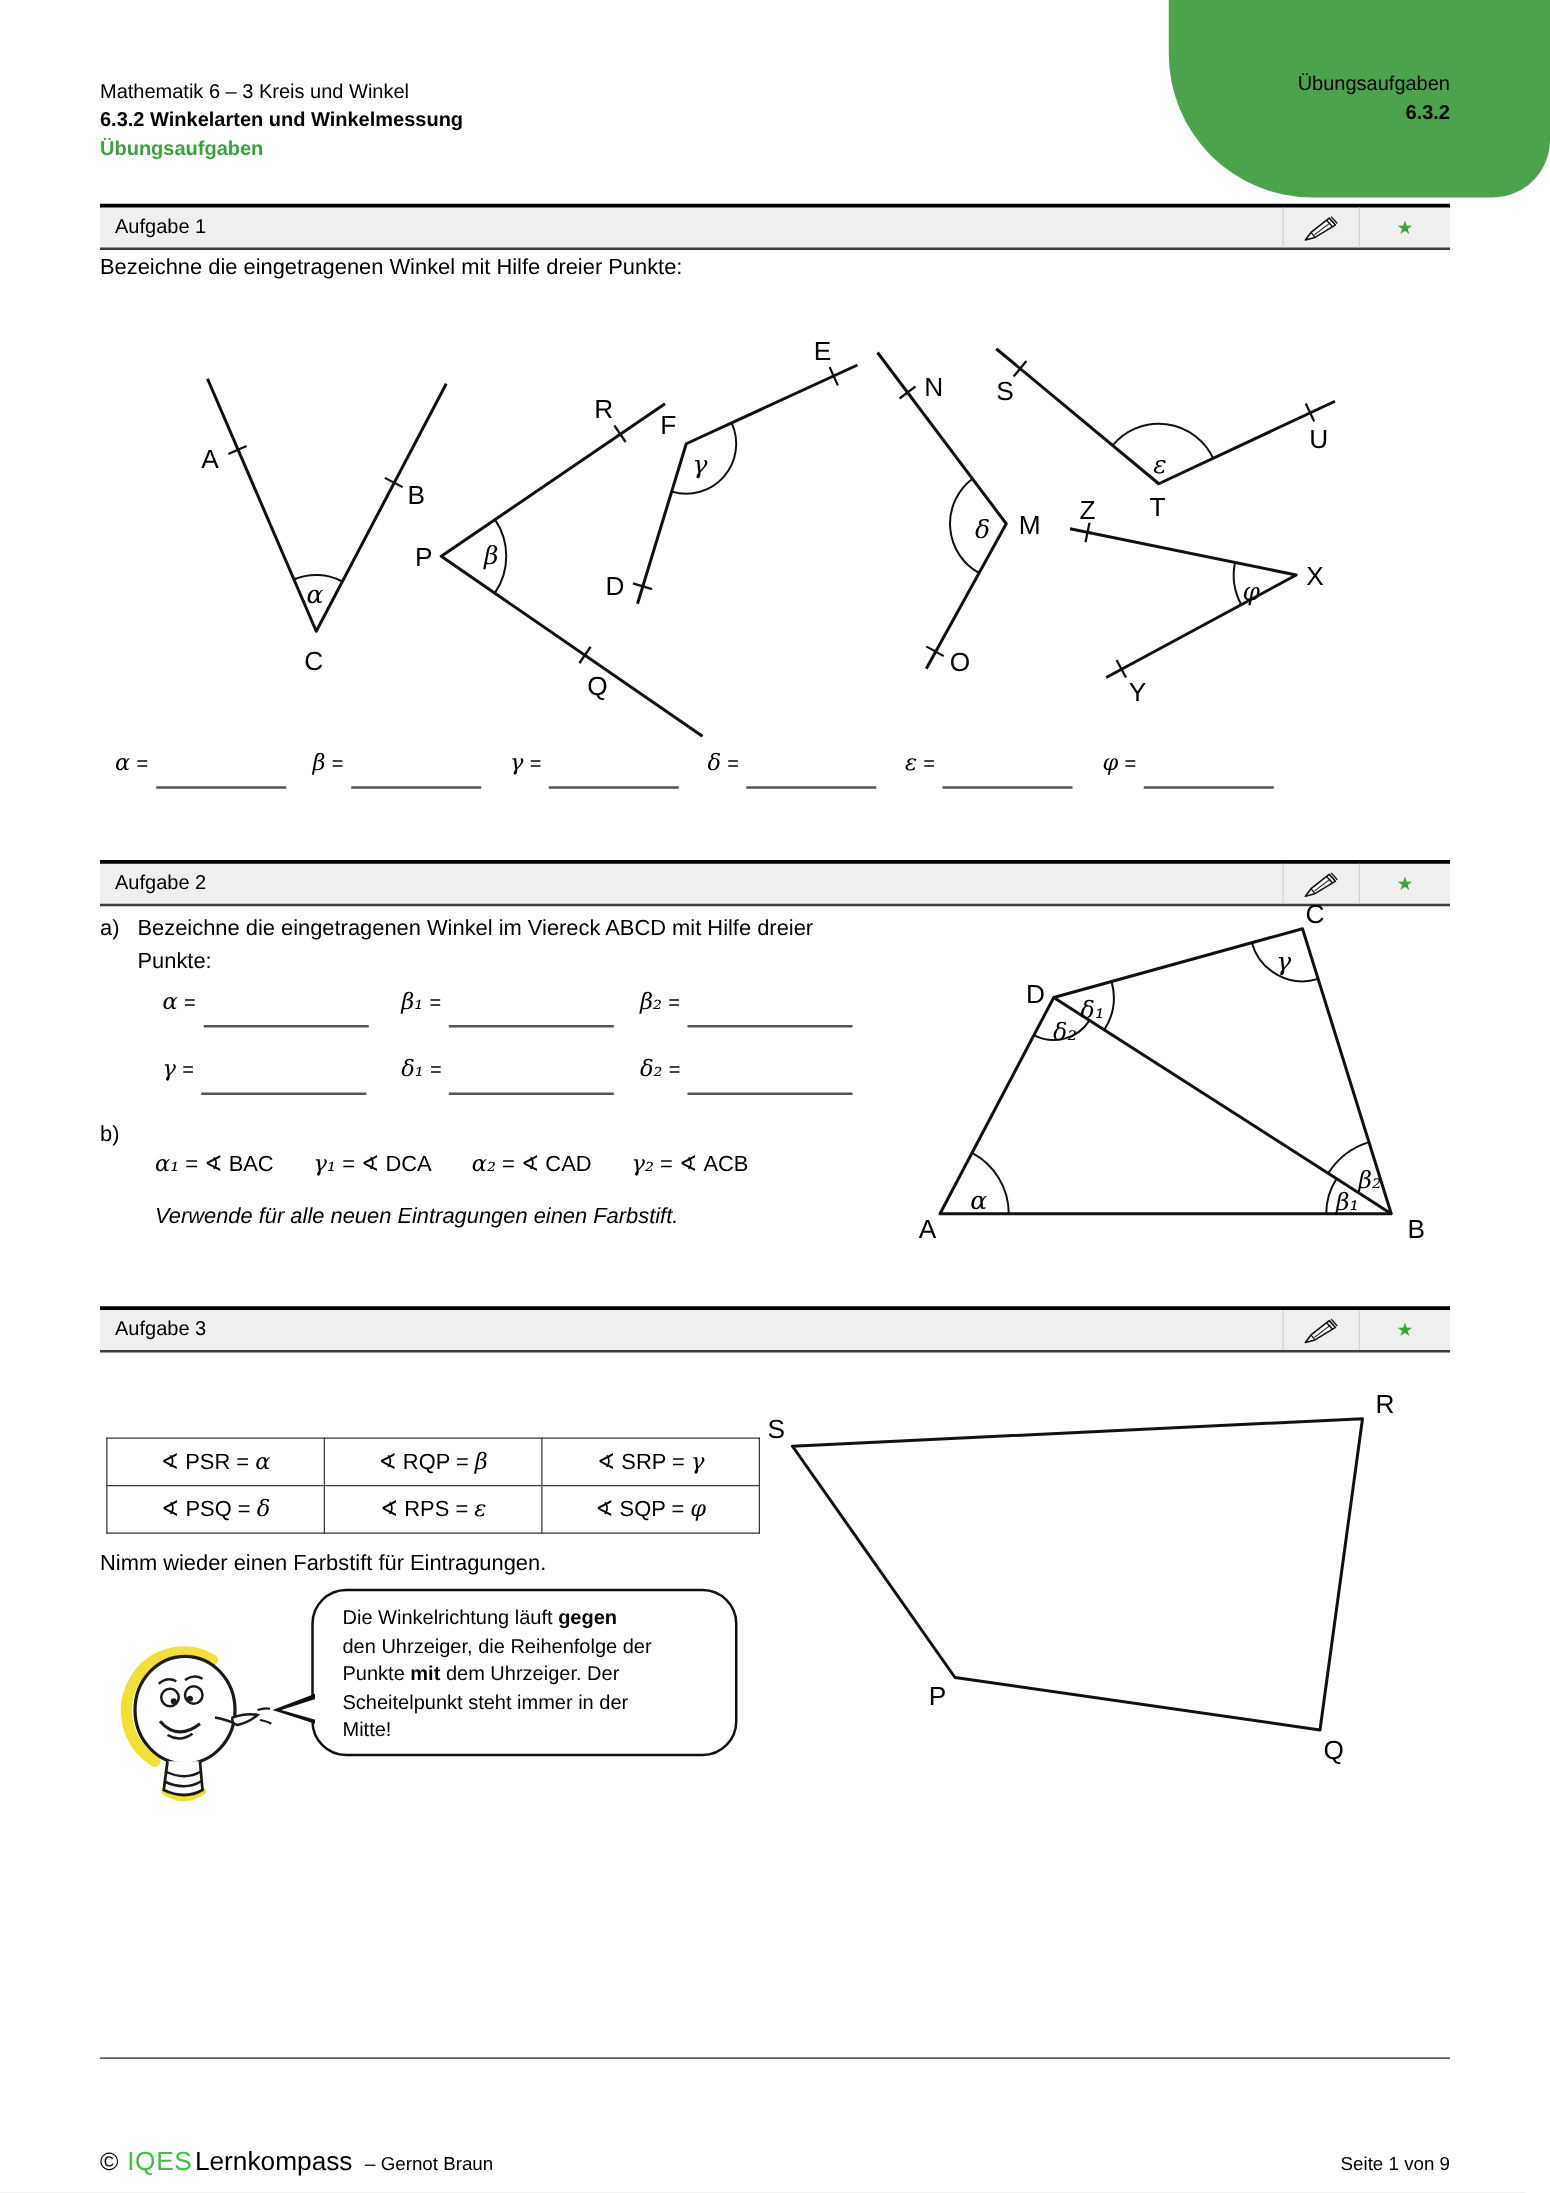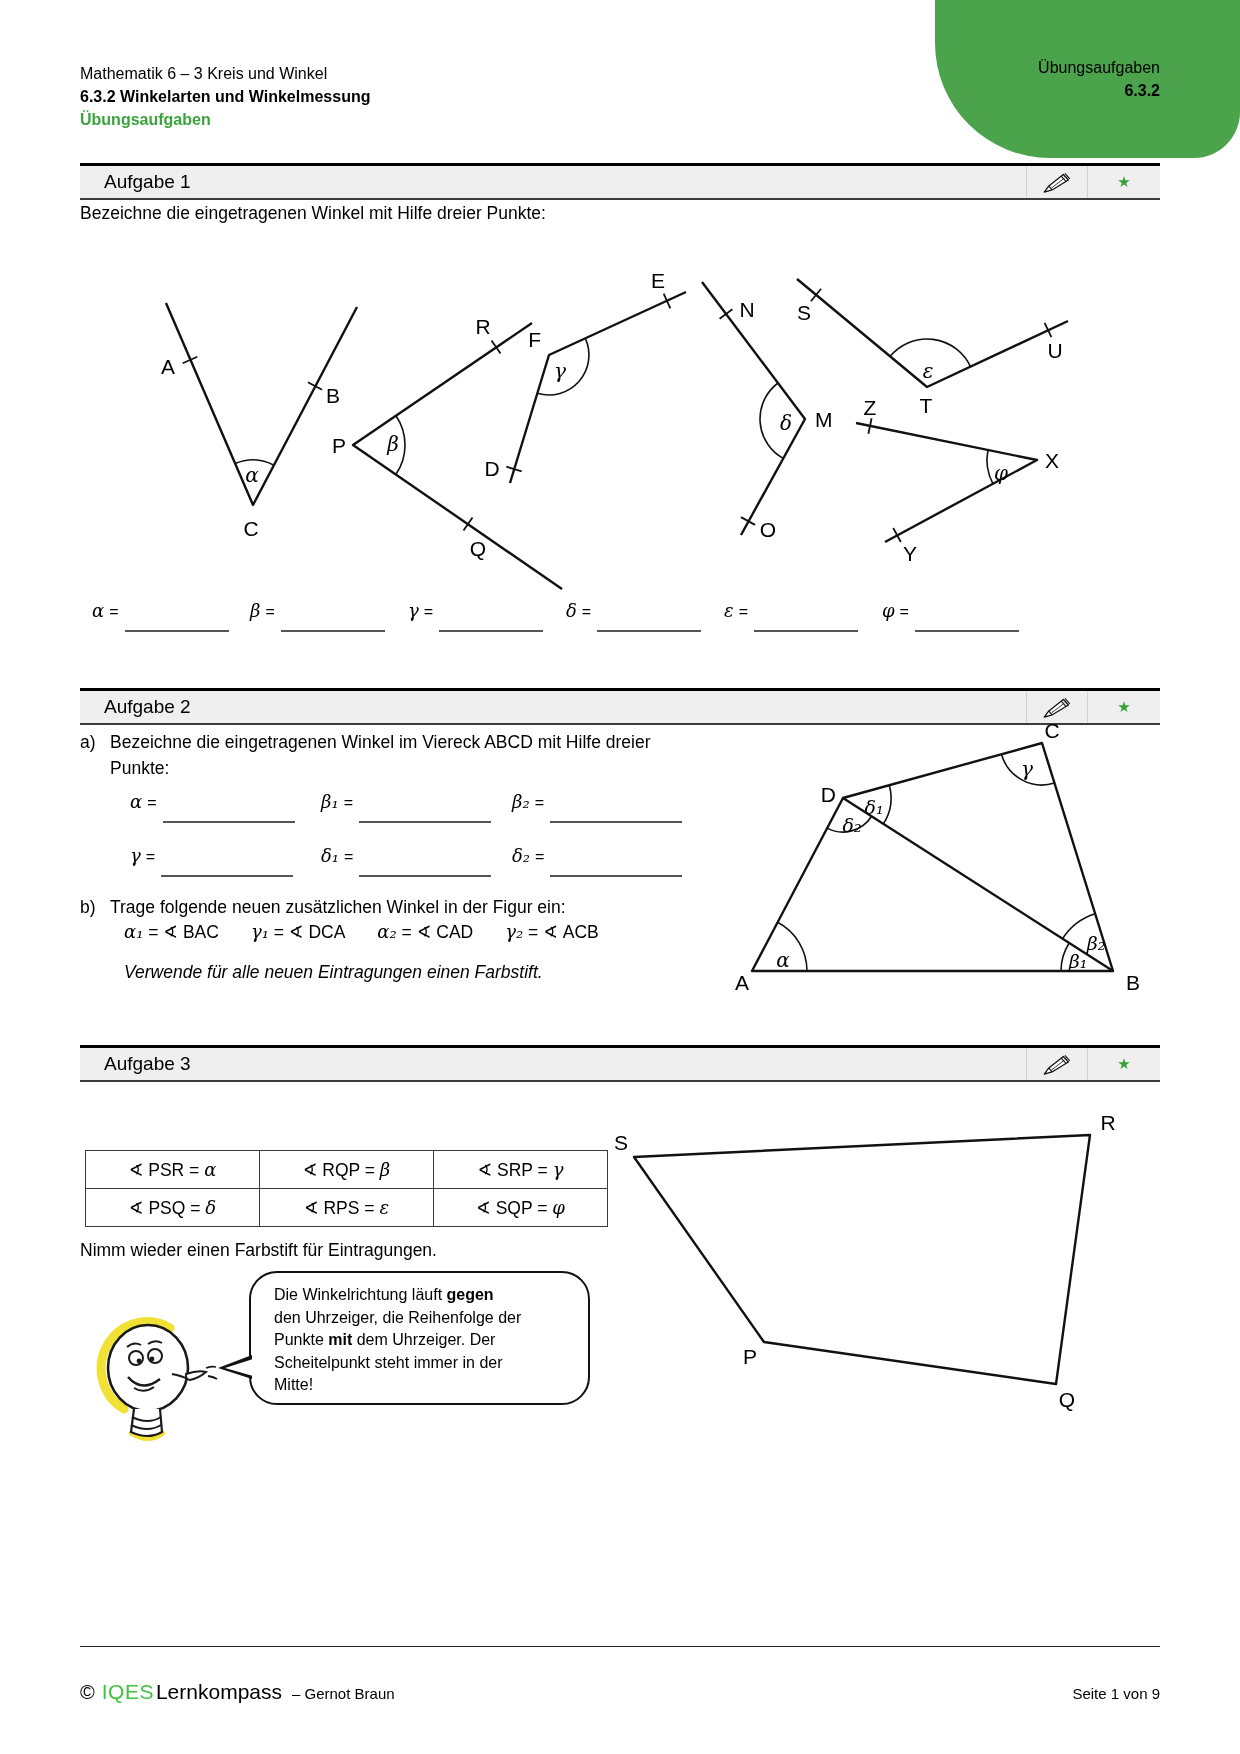--- a/index.html
+++ b/index.html
@@ -17,21 +17,21 @@
   .hdr .l3{font-weight:bold;color:#3BA33B;}
   .badge{left:935px;top:0;width:305px;height:158px;background:#4BA34B;
          border-radius:0 0 46px 115px;box-sizing:border-box;
          padding:56px 80px 0 0;text-align:right;font-size:16px;line-height:23px;color:#000;}
   .badge .code{font-weight:bold;}
 
   
   .taskbar{left:80px;width:1080px;height:37px;background:#efefef;box-sizing:border-box;
            border-top:3px solid #000;border-bottom:2px solid #3c3c3c;
            display:flex;align-items:center;}
-  .taskbar .title{padding-left:24px;font-size:19px;}
+  .taskbar .title{padding-left:12px;font-size:16px;}
   .icons{margin-left:auto;display:flex;align-self:stretch;}
   .icon-cell{border-left:1px solid #d2d2d2;display:flex;align-items:center;justify-content:center;}
   .pencil-cell{width:60px;}
   .star-cell{width:72px;}
   .star{color:#3AA23A;font-size:15px;}
 
   .txt{font-size:17.5px;}
   .enum-wrap{padding-left:30px;line-height:26px;}
   .enum{position:absolute;left:0;top:0;}
 
@@ -71,21 +71,21 @@
   svg text.sgk{font-family:"DejaVu Serif","DejaVu Sans",serif;font-style:italic;font-size:20px;}
   svg text.sgs{font-family:"DejaVu Serif","DejaVu Sans",serif;font-style:italic;font-size:19px;}
   .ln{stroke:#111;stroke-width:2.4;fill:none;stroke-linejoin:round;}
   .tick{stroke:#111;stroke-width:1.8;fill:none;}
   .arc{stroke:#111;stroke-width:1.6;fill:none;}
 
   
   .frule{left:80px;top:1646px;width:1080px;border-top:1.5px solid #222;height:0;}
   .footer{left:80px;top:1680px;width:1080px;display:flex;align-items:baseline;}
   .fc{font-size:20px;}
-  .fiqes{font-size:21px;color:#3FC33F;margin-left:7px;letter-spacing:.5px;}
+  .fiqes{font-size:21px;color:#3FC33F;margin-left:7px;letter-spacing:.5px;margin-top:38px;}
   .flk{font-size:21px;margin-left:2px;}
   .fauthor{font-size:15px;margin-left:10px;}
   .fpage{margin-left:auto;font-size:15px;}
 </style>
 </head>
 <body>
 
 <div id="page">
 
   <div class="abs hdr">
@@ -225,21 +225,20 @@
     <span class="bcell"><span class="gk cellgk">β₂</span><span class="eq">=</span><span class="blank"></span></span>
   </div>
   <div class="abs blankrow" style="left:130px;top:845px;">
     <span class="bcell"><span class="gk cellgk">γ</span><span class="eq">=</span><span class="blank"></span></span>
     <span class="bcell"><span class="gk cellgk">δ₁</span><span class="eq">=</span><span class="blank"></span></span>
     <span class="bcell"><span class="gk cellgk">δ₂</span><span class="eq">=</span><span class="blank"></span></span>
   </div>
 
   <div class="abs txt enum-wrap" style="left:80px;top:894px;width:700px;">
     <span class="enum">b)</span>
-    <span>Trage folgende neuen zusätzlichen Winkel in der Figur ein:</span>
   </div>
 
   <div class="abs defsrow" style="left:124px;top:921px;">
     <span><span class="gk cellgk">α₁</span> <span>=</span> <span class="asym">∢</span> <span>BAC</span></span>
     <span><span class="gk cellgk">γ₁</span> <span>=</span> <span class="asym">∢</span> <span>DCA</span></span>
     <span><span class="gk cellgk">α₂</span> <span>=</span> <span class="asym">∢</span> <span>CAD</span></span>
     <span><span class="gk cellgk">γ₂</span> <span>=</span> <span class="asym">∢</span> <span>ACB</span></span>
   </div>
 
   <div class="abs txt" style="left:124px;top:962px;font-style:italic;">Verwende für alle neuen Eintragungen einen Farbstift.</div>

